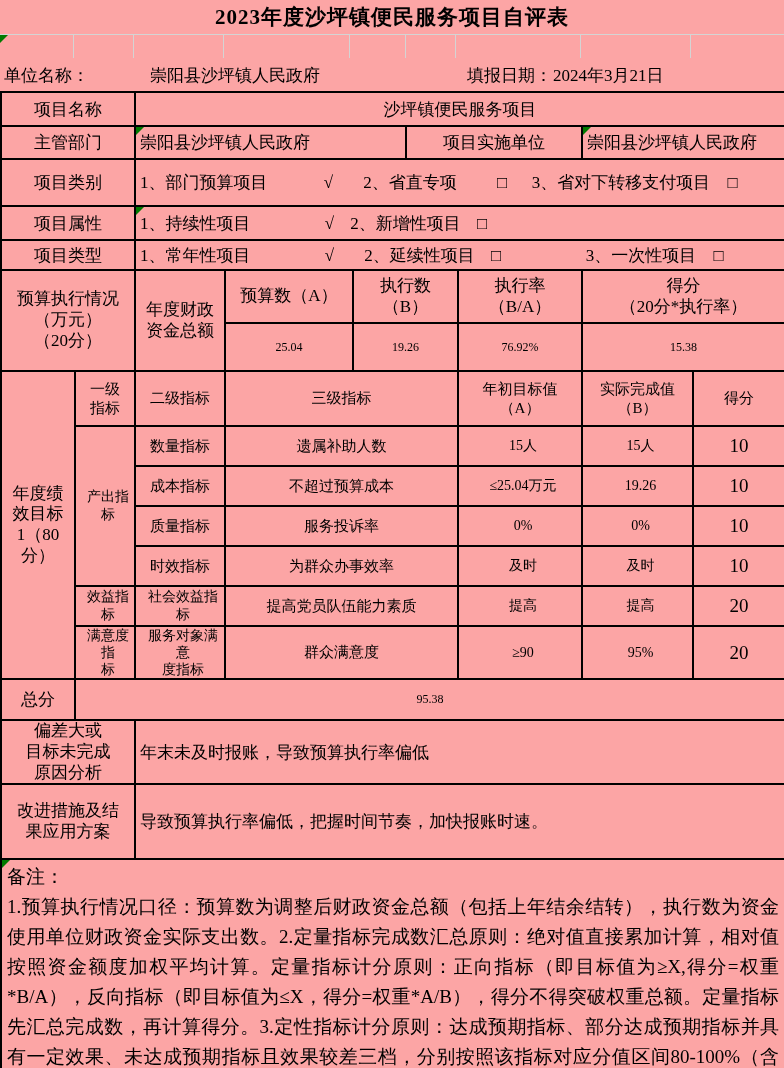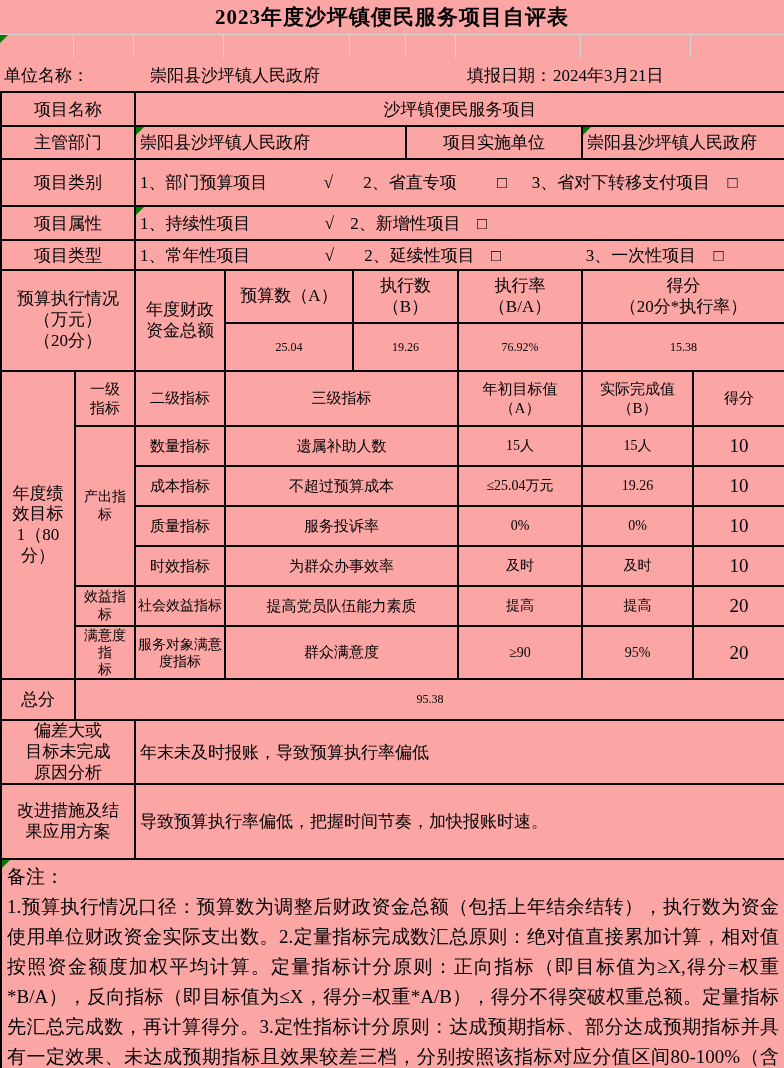--- a/index.html
+++ b/index.html
@@ -16,21 +16,21 @@
   .inforow { position:relative; height:33px; font-size:17px;text-align:right; }
   .inforow span { position:absolute; top:6px; white-space:nowrap; }
   .lbl-unit { left:4px; }  .val-unit { left:150px; }
   .lbl-date { left:467px; } .val-date { left:553px; }
 
   table { table-layout:fixed; width:784px; border-collapse:collapse; }
   td { border:2px solid #000; text-align:center; vertical-align:middle;
        font-size:17px; padding:0 2px; overflow:hidden; }
   .ml { white-space:pre-line; line-height:1.22; }
   .left { text-align:left; padding-left:4px; }
-  .s15 { font-size:15px; } .s14 { font-size:14px; } .s18 { font-size:12px; }
+  .s15 { font-size:15px; } .s14 { font-size:14px;padding-left:8px; } .s18 { font-size:12px; }
   .score { font-size:19px;border-radius:16px; }
   .tri { position:relative; }
   .tri::before { content:""; position:absolute; top:0; left:0;
                  border-top:8px solid var(--tri); border-right:8px solid transparent; }
   .notes { vertical-align:top; text-align:left; font-size:19px; line-height:30px;
            padding:2px 5px 0 5px; }
   .notes .body { text-align:justify; }
   .opts span { display:inline-block; white-space:nowrap; }
 </style>
 </head>

